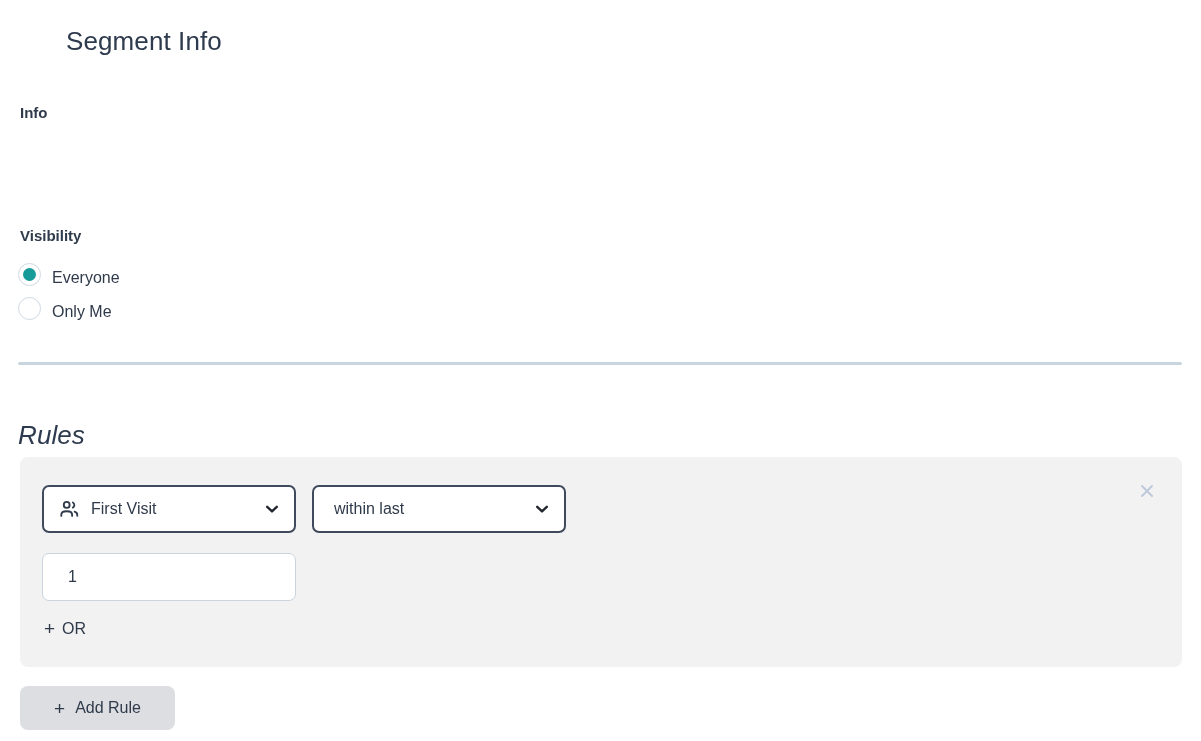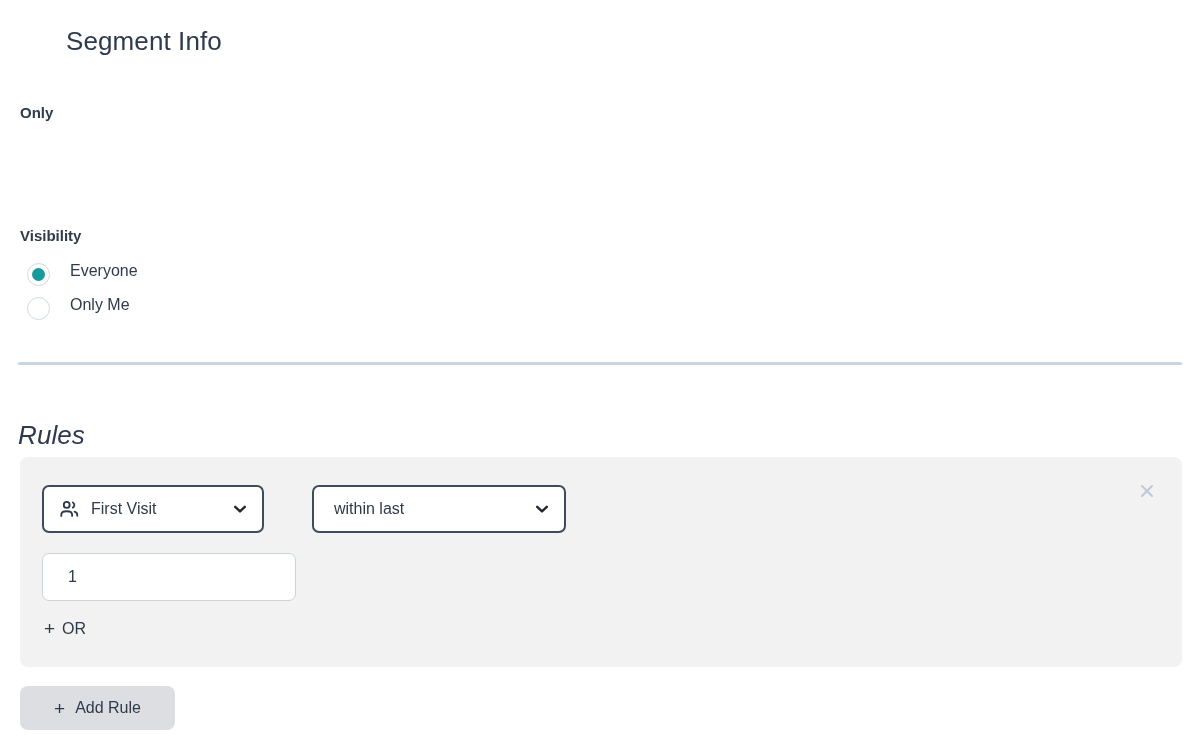--- a/index.html
+++ b/index.html
@@ -64,24 +64,24 @@
     left: 19px;
     top: 134px;
     width: 631px;
     height: 51px;
     padding: 0 0 0 26px;
   }
 
   
   .radio-row {
     position: absolute;
-    left: 27px;
-    display: flex;
-    align-items: flex-start;
-    gap: 20px;
+    left: 18px;
+    display: flex;
+    align-items: flex-end;
+    gap: 11px;
     cursor: pointer;
   }
   #radio-everyone { top: 263px; }
   #radio-onlyme   { top: 297px; }
 
   .radio-mark {
     width: 23px;
     height: 23px;
     border-radius: 50%;
     box-sizing: border-box;
@@ -148,21 +148,21 @@
     cursor: pointer;
     padding: 0 14px 0 20px;
   }
   .input-control {
     border: 1px solid #c9d4de;
     padding: 0 0 0 25px;
     font-family: "Liberation Sans", sans-serif;
     outline: none;
   }
 
-  #rule-field-select   { left: 22px;  top: 28px;  width: 222px; padding-left: 14px; }
+  #rule-field-select   { left: 22px;  top: 28px;  width: 254px; padding-left: 14px; }
   #rule-operator-select{ left: 292px; top: 28px;  width: 254px; }
   #rule-value-input    { left: 22px;  top: 96px;  width: 254px; }
   #rule-unit-select    { left: 292px; top: 96px;  width: 254px; }
 
   .select-text {
     flex: 1 1 auto;
     white-space: nowrap;
     overflow: hidden;
   }
 
@@ -239,21 +239,21 @@
     font-weight: 400;
   }
 </style>
 </head>
 <body>
 
 <div class="page">
 
   <h1 class="section-title" id="segment-info-title">Segment Info</h1>
 
-  <label class="field-label" id="name-label">Only</label>
+  <label class="field-label" id="name-label">Info</label>
 
 
   <label class="field-label" id="visibility-label">Visibility</label>
 
   <div class="radio-row" id="radio-everyone">
     <span class="radio-mark checked"></span>
     <span class="radio-label">Everyone</span>
   </div>
 
   <div class="radio-row" id="radio-onlyme">

